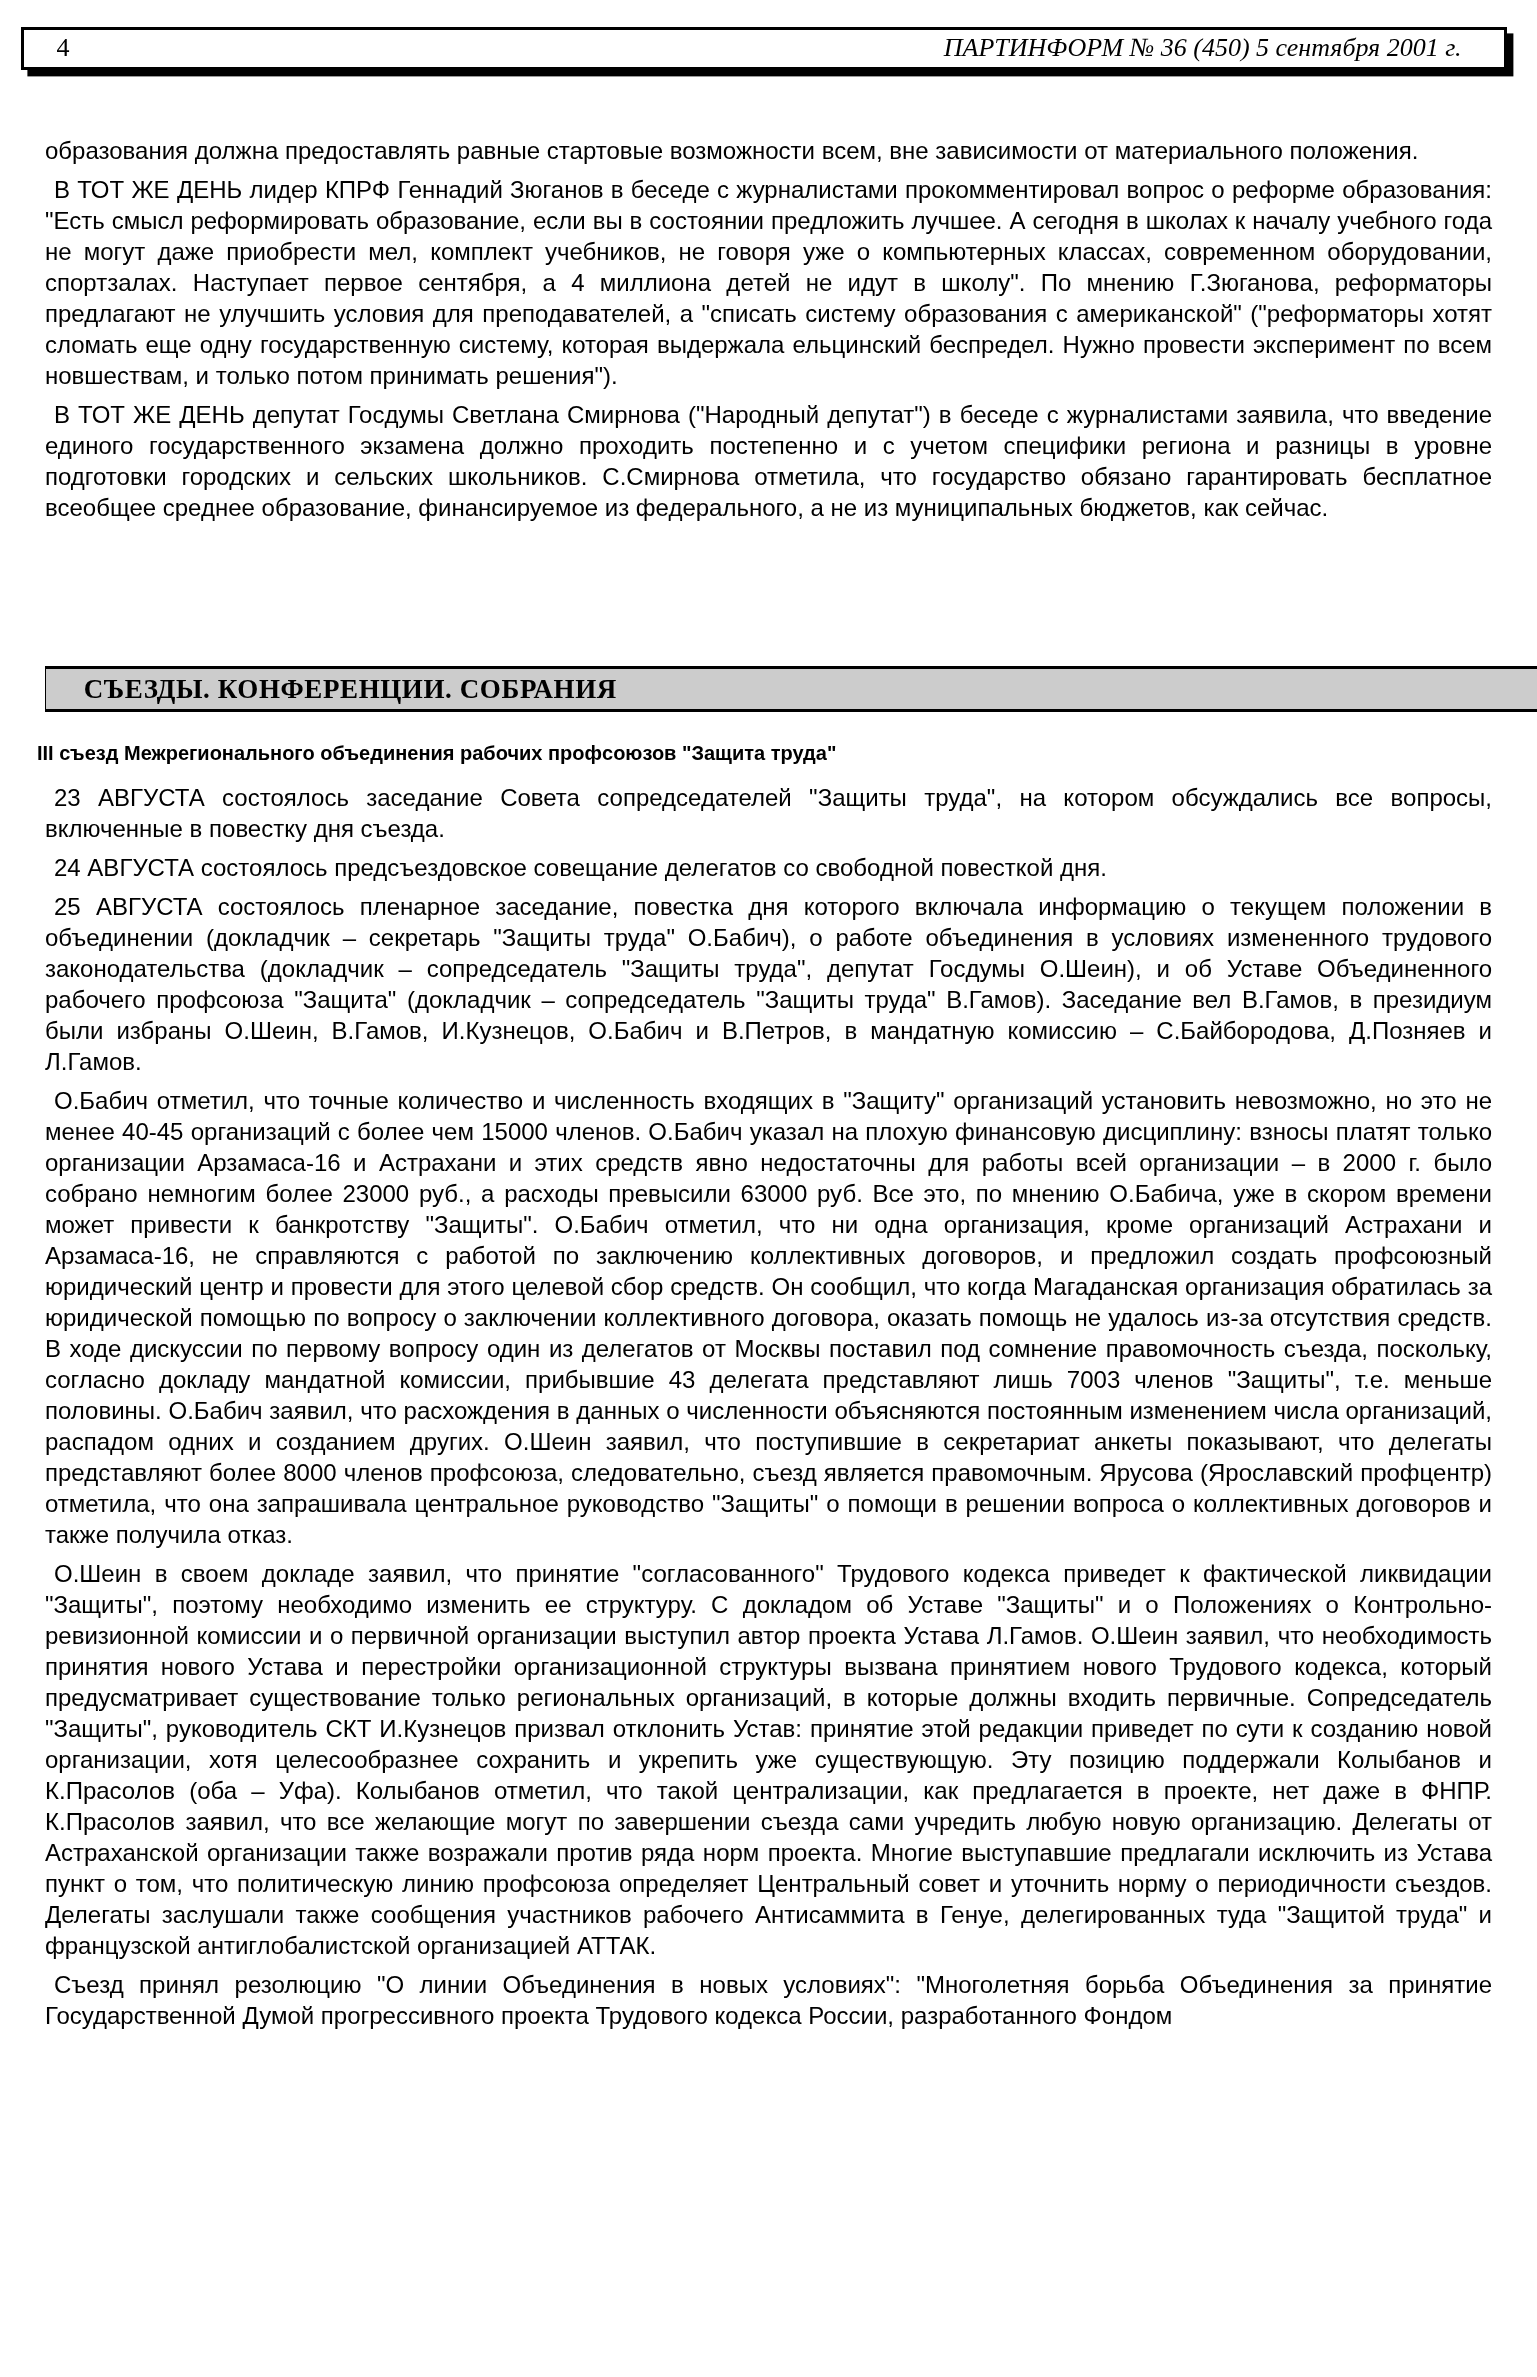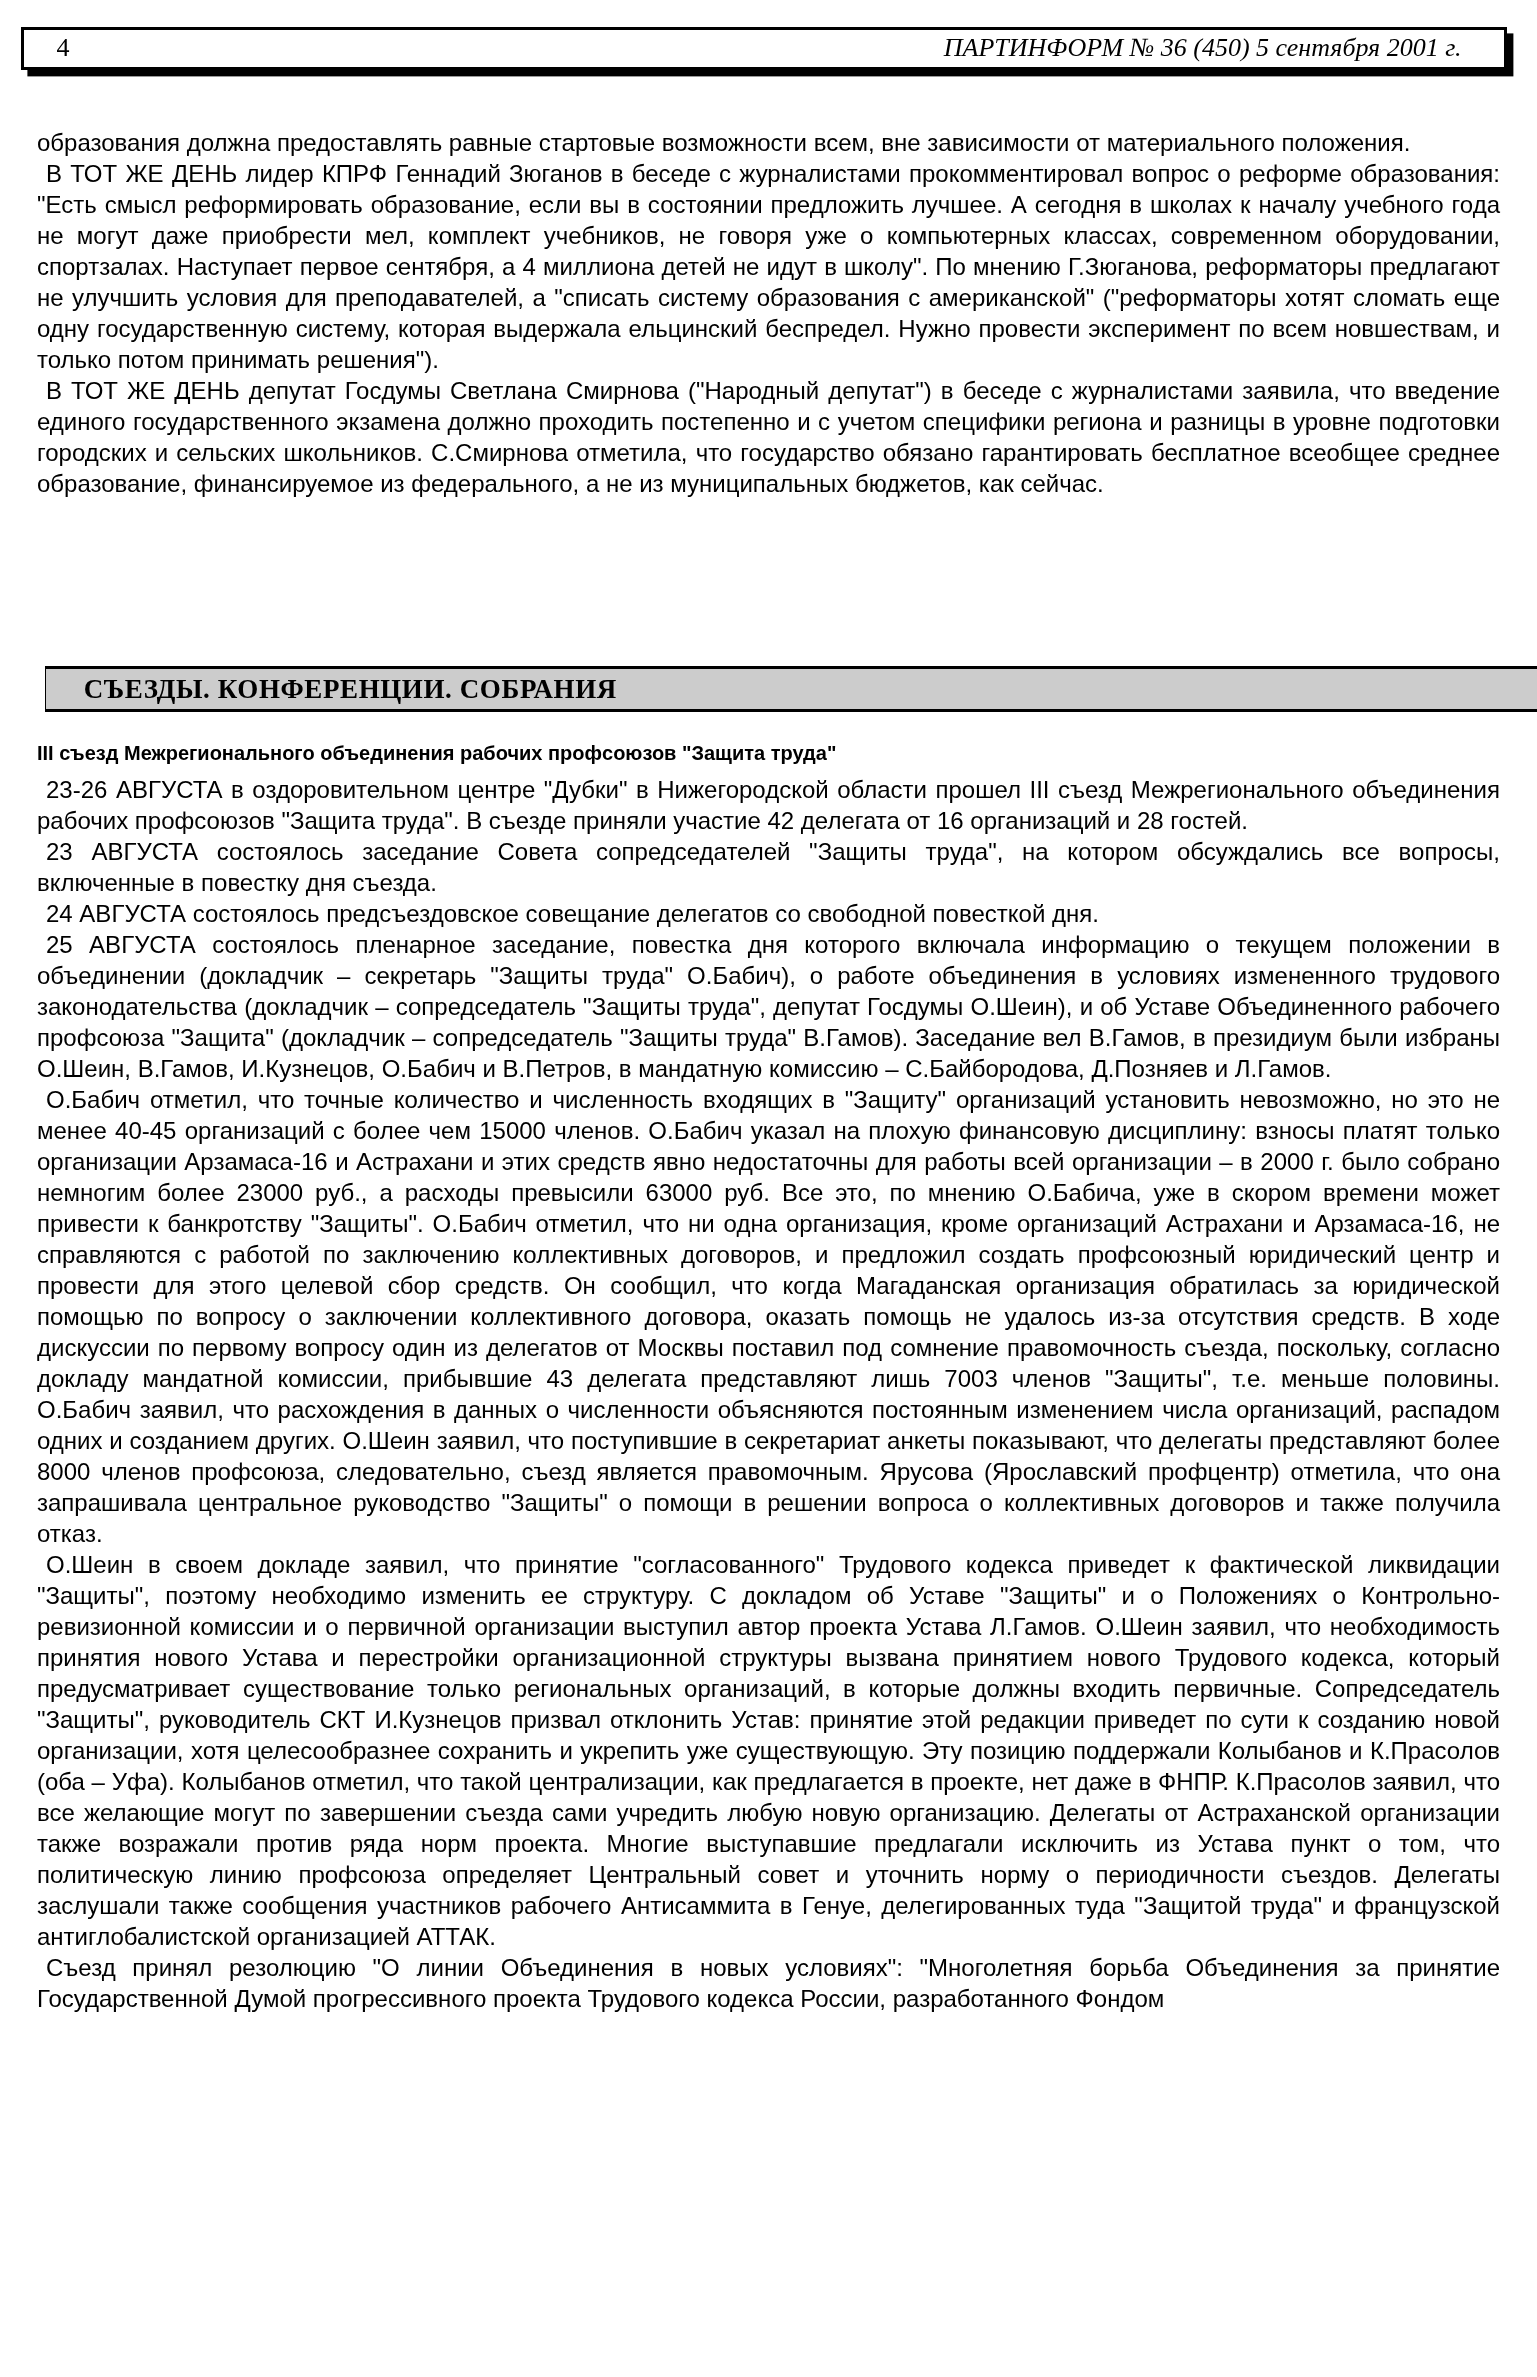--- a/index.html
+++ b/index.html
@@ -9,21 +9,21 @@
     border:3.2px solid #000; box-shadow:6.4px 6.4px 0 #000; background:#fff;
     font-family:"Liberation Serif", serif; font-style:italic; font-size:26px;
   }
   .header-box .page-num { position:absolute; left:33px; top:2.6px; font-style:normal; }
   .header-box .pub { position:absolute; right:42px; top:2.6px; }
   .content {
     position:absolute; left:37px; width:1463px;
     font-family:"Liberation Sans", sans-serif; font-size:24px; line-height:31px;
     text-align:justify;
   }
-  .content p { margin:0; text-indent:9px; }
+  .content p { margin:8px; text-indent:9px; }
   .content p.first { text-indent:0; }
   #top-block { top:127px; }
   .section-bar {
     position:absolute; left:16.7px; top:666px; width:1492px; height:40px;
     background:#cccccc; border-top:3.8px solid #000; border-bottom:3.8px solid #000;
     border-left:1.9px solid #000; border-right:1.9px solid #000;
     font-family:"Liberation Serif", serif; font-weight:bold; font-size:27px;margin-left:28px;
   }
   .section-bar span { position:absolute; left:38px; top:5.1px; letter-spacing:0.6px; }
   .article-title {
@@ -46,21 +46,20 @@
   <p>В ТОТ ЖЕ ДЕНЬ депутат Госдумы Светлана Смирнова ("Народный депутат") в беседе с журналистами заявила, что введение единого государственного экзамена должно проходить постепенно и с учетом специфики региона и разницы в уровне подготовки городских и сельских школьников. С.Смирнова отметила, что государство обязано гарантировать бесплатное всеобщее среднее образование, финансируемое из федерального, а не из муниципальных бюджетов, как сейчас.</p>
 </div>
 
 <div class="section-bar">
   <span>СЪЕЗДЫ. КОНФЕРЕНЦИИ. СОБРАНИЯ</span>
 </div>
 
 <div class="article-title">III съезд Межрегионального объединения рабочих профсоюзов "Защита труда"</div>
 
 <div class="content" id="article-body">
-  <p>23-26 АВГУСТА в оздоровительном центре "Дубки" в Нижегородской области прошел III съезд Межрегионального объединения рабочих профсоюзов "Защита труда". В съезде приняли участие 42 делегата от 16 организаций и 28 гостей.</p>
   <p>23 АВГУСТА состоялось заседание Совета сопредседателей "Защиты труда", на котором обсуждались все вопросы, включенные в повестку дня съезда.</p>
   <p>24 АВГУСТА состоялось предсъездовское совещание делегатов со свободной повесткой дня.</p>
   <p>25 АВГУСТА состоялось пленарное заседание, повестка дня которого включала информацию о текущем положении в объединении (докладчик – секретарь "Защиты труда" О.Бабич), о работе объединения в условиях измененного трудового законодательства (докладчик – сопредседатель "Защиты труда", депутат Госдумы О.Шеин), и об Уставе Объединенного рабочего профсоюза "Защита" (докладчик – сопредседатель "Защиты труда" В.Гамов). Заседание вел В.Гамов, в президиум были избраны О.Шеин, В.Гамов, И.Кузнецов, О.Бабич и В.Петров, в мандатную комиссию – С.Байбородова, Д.Позняев и Л.Гамов.</p>
   <p>О.Бабич отметил, что точные количество и численность входящих в "Защиту" организаций установить невозможно, но это не менее 40-45 организаций с более чем 15000 членов. О.Бабич указал на плохую финансовую дисциплину: взносы платят только организации Арзамаса-16 и Астрахани и этих средств явно недостаточны для работы всей организации – в 2000 г. было собрано немногим более 23000 руб., а расходы превысили 63000 руб. Все это, по мнению О.Бабича, уже в скором времени может привести к банкротству "Защиты". О.Бабич отметил, что ни одна организация, кроме организаций Астрахани и Арзамаса-16, не справляются с работой по заключению коллективных договоров, и предложил создать профсоюзный юридический центр и провести для этого целевой сбор средств. Он сообщил, что когда Магаданская организация обратилась за юридической помощью по вопросу о заключении коллективного договора, оказать помощь не удалось из-за отсутствия средств. В ходе дискуссии по первому вопросу один из делегатов от Москвы поставил под сомнение правомочность съезда, поскольку, согласно докладу мандатной комиссии, прибывшие 43 делегата представляют лишь 7003 членов "Защиты", т.е. меньше половины. О.Бабич заявил, что расхождения в данных о численности объясняются постоянным изменением числа организаций, распадом одних и созданием других. О.Шеин заявил, что поступившие в секретариат анкеты показывают, что делегаты представляют более 8000 членов профсоюза, следовательно, съезд является правомочным. Ярусова (Ярославский профцентр) отметила, что она запрашивала центральное руководство "Защиты" о помощи в решении вопроса о коллективных договоров и также получила отказ.</p>
   <p>О.Шеин в своем докладе заявил, что принятие "согласованного" Трудового кодекса приведет к фактической ликвидации "Защиты", поэтому необходимо изменить ее структуру. С докладом об Уставе "Защиты" и о Положениях о Контрольно-ревизионной комиссии и о первичной организации выступил автор проекта Устава Л.Гамов. О.Шеин заявил, что необходимость принятия нового Устава и перестройки организационной структуры вызвана принятием нового Трудового кодекса, который предусматривает существование только региональных организаций, в которые должны входить первичные. Сопредседатель "Защиты", руководитель СКТ И.Кузнецов призвал отклонить Устав: принятие этой редакции приведет по сути к созданию новой организации, хотя целесообразнее сохранить и укрепить уже существующую. Эту позицию поддержали Колыбанов и К.Прасолов (оба – Уфа). Колыбанов отметил, что такой централизации, как предлагается в проекте, нет даже в ФНПР. К.Прасолов заявил, что все желающие могут по завершении съезда сами учредить любую новую организацию. Делегаты от Астраханской организации также возражали против ряда норм проекта. Многие выступавшие предлагали исключить из Устава пункт о том, что политическую линию профсоюза определяет Центральный совет и уточнить норму о периодичности съездов. Делегаты заслушали также сообщения участников рабочего Антисаммита в Генуе, делегированных туда "Защитой труда" и французской антиглобалистской организацией АТТАК.</p>
   <p>Съезд принял резолюцию "О линии Объединения в новых условиях": "Многолетняя борьба Объединения за принятие Государственной Думой прогрессивного проекта Трудового кодекса России, разработанного Фондом</p>
 </div>
 
 
 </body></html>

